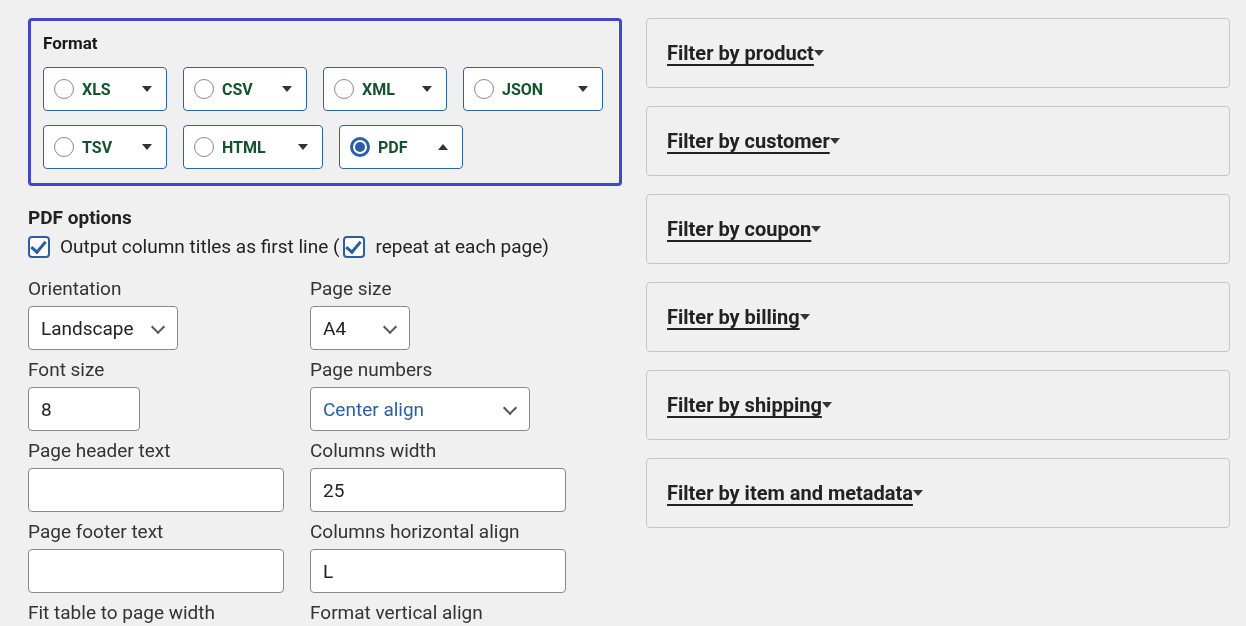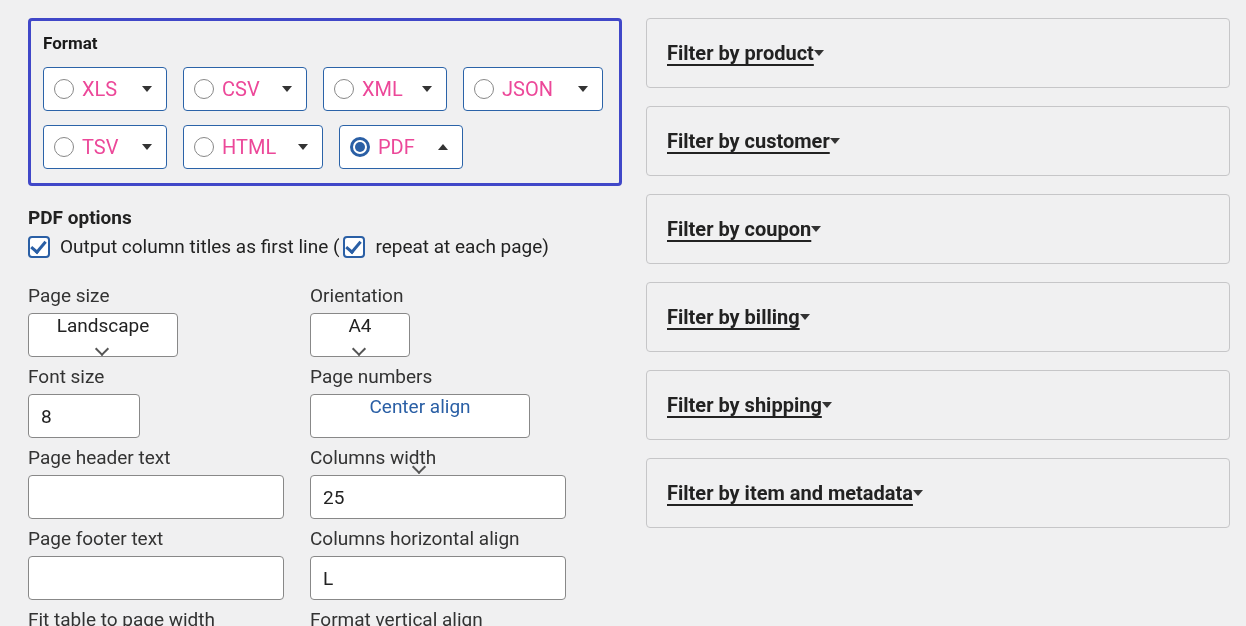--- a/index.html
+++ b/index.html
@@ -74,23 +74,23 @@
   .radio-outer.sel::after {
     content: "";
     position: absolute;
     width: 10px; height: 10px;
     background: #2a5fa5;
     border-radius: 50%;
     top: 50%; left: 50%;
     transform: translate(-50%, -50%);
   }
   .fmt-label {
-    color: #ec4899;
-    font-size: 20px;
-    font-weight: 400;
+    color: #14532d;
+    font-size: 16px;
+    font-weight: 700;
   }
   .caret {
     margin-left: auto;
     width: 0; height: 0;
     border-left: 5px solid transparent;
     border-right: 5px solid transparent;
   }
   .caret.down { border-top: 6px solid #333; }
   .caret.up   { border-bottom: 6px solid #333; }
 
@@ -102,21 +102,21 @@
     font-size: 19px;
     font-weight: 700;
     margin: 20px 0 6px 0;
   }
   .ck-row {
     display: flex;
     align-items: center;
     gap: 10px;
     font-size: 19px;
     color: #222;
-    margin-bottom: 20px;
+    margin-bottom: 13px;
     flex-wrap: wrap;
   }
   .ck {
     width: 22px; height: 22px;
     border: 2px solid #2a5fa5;
     border-radius: 4px;
     background: #fff;
     position: relative;
     flex: none;
     cursor: pointer;
@@ -145,21 +145,20 @@
   .select-like, .input-like {
     border: 1px solid #888;
     border-radius: 4px;
     background: #fff;
     height: 44px;
     display: flex;
     align-items: center;
     padding: 0 12px;
     font-size: 19px;
     color: #222;
-    flex-direction: column;
   }
   .select-like { justify-content: space-between; cursor: pointer; }
   .select-like.blue-text { color: #2a5fa5; }
   .select-like .chev {
     width: 12px; height: 12px; flex:none; position:relative;
   }
   .select-like .chev::before {
     content:"";
     position:absolute;
     left:0; top:0;
@@ -269,22 +268,22 @@
 
       <div class="ck-row">
         <span class="ck checked"></span>
         <span>Output column titles as first line (</span>
         <span class="ck checked" style="margin-left:-6px;"></span>
         <span>repeat at each page)</span>
       </div>
 
       <div class="opt-grid">
 
+        <div class="opt-label">Orientation</div>
         <div class="opt-label">Page size</div>
-        <div class="opt-label">Orientation</div>
 
         <div>
           <div class="select-like sel-orient">
             <span>Landscape</span>
             <span class="chev"></span>
           </div>
         </div>
         <div>
           <div class="select-like sel-size">
             <span>A4</span>

